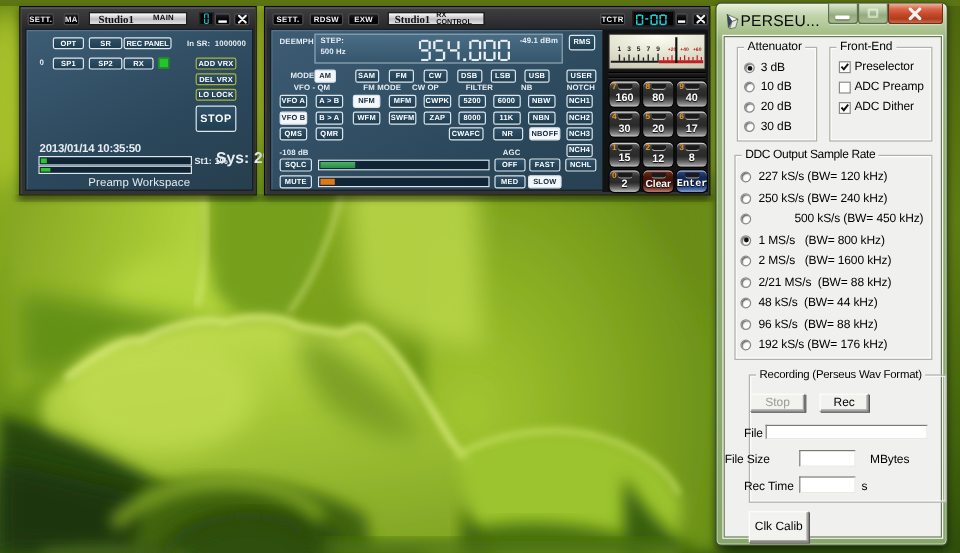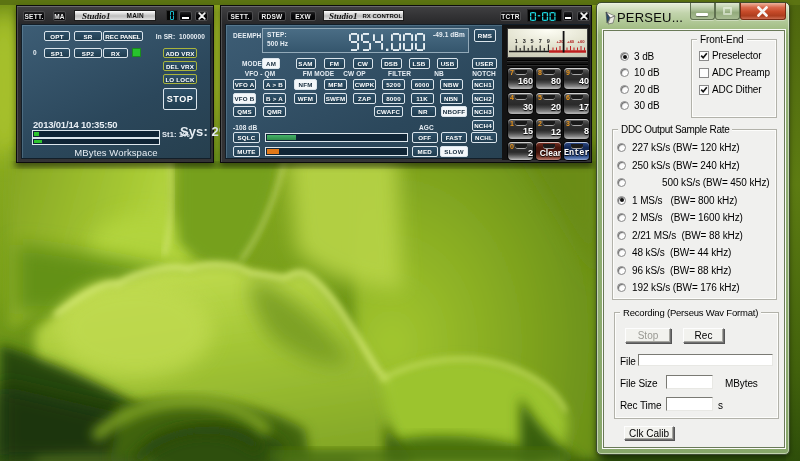--- a/index.html
+++ b/index.html
@@ -3,30 +3,30 @@
 <style>
 html,body{margin:0;padding:0;width:800px;height:461px;overflow:hidden;background:#6f9418;}
 *{box-sizing:border-box;}
 body{font-family:"Liberation Sans",sans-serif;position:relative;}
 #bg{position:absolute;left:0;top:0;}
 
 .w{position:absolute;background:linear-gradient(180deg,#404042,#28282a 18px,#333335);border:1px solid #0c0c0c;box-shadow:inset 0 1px 0 #6a6a6c,inset 1px 0 0 #4e4e50, 0 3px 6px rgba(0,0,0,.45);}
 .wb{position:absolute;background:linear-gradient(155deg,#3d5d75,#2b475b 60%,#263f4e);border:1px solid #121e28;box-shadow:inset 1px 1px 0 rgba(160,200,220,.25);}
 .tb{position:absolute;background:linear-gradient(180deg,#222224,#070709 45%,#040406);border:1px solid #4c4c4e;border-radius:2px;color:#f0f0f0;font-size:6.5px;font-weight:bold;display:flex;align-items:center;justify-content:center;letter-spacing:.3px;}
 .plate{position:absolute;background:linear-gradient(180deg,#ffffff,#bdbdbd 55%,#e2e2e2);border:1px solid #1c1c1c;display:flex;align-items:center;}
-.plate .st{font-family:"Liberation Serif",serif;font-style:italic;font-weight:bold;font-size:9px;color:#101010;}
+.plate .st{font-family:"Liberation Serif",serif;font-weight:bold;font-size:9px;color:#101010;}
 .plate .pn{font-size:6.5px;font-weight:bold;color:#101010;letter-spacing:.2px;}
 .sb{position:absolute;background:linear-gradient(180deg,#2f5169,#203d50);border:1px solid #dbe5ec;border-radius:2px;color:#fff;font-size:6.2px;font-weight:bold;display:flex;align-items:center;justify-content:center;letter-spacing:.2px;white-space:nowrap;}
 .sb.on{background:#f3f7fa;color:#13293a;}
 .sb.yb{border-color:#aab43c;}
 .lb{position:absolute;color:#e6edf3;font-size:6.5px;font-weight:bold;white-space:nowrap;letter-spacing:.1px;}
 .bar{position:absolute;border:1px solid #dde6ec;background:#102536;}
 .bar i{position:absolute;left:1px;top:1px;bottom:1px;display:block;}
 
-.kb{position:absolute;border-radius:4px;color:#fff;font-size:9px;font-weight:bold;text-align:right;background:linear-gradient(180deg,#c2c2c2 0,#565656 8%,#303030 30%,#2a2a2a 56%,#484848 70%,#8e8e8e 90%,#bdbdbd 97%,#757575 100%);box-shadow:0 0 0 1px #050505,inset 0 1px 0 rgba(255,255,255,.5);}
+.kb{position:absolute;border-radius:4px;color:#fff;font-size:9px;font-weight:bold;text-align:center;background:linear-gradient(180deg,#c2c2c2 0,#565656 8%,#303030 30%,#2a2a2a 56%,#484848 70%,#8e8e8e 90%,#bdbdbd 97%,#757575 100%);box-shadow:0 0 0 1px #050505,inset 0 1px 0 rgba(255,255,255,.5);}
 .kb em{position:absolute;left:2px;top:1px;font-style:normal;color:#e8941c;font-size:7px;font-weight:bold;}
 .kb s{position:absolute;left:50%;top:2px;width:12px;height:5px;margin-left:-6px;text-decoration:none;background:#1a1a1a;border-bottom:1px solid #aaa;border-radius:0 0 3px 3px;}
 .kb b{position:absolute;left:0;right:0;bottom:2.5px;text-shadow:0 1px 1px #000;}
 .kb.red{background:linear-gradient(180deg,#c8a49c 0,#6e2a1e 8%,#48160d 30%,#42130b 56%,#5a2318 70%,#955244 90%,#b87f72 97%,#7a4036 100%);}
 .kb.blu{background:linear-gradient(180deg,#9cb0d4 0,#28437e 8%,#142a58 30%,#122550 56%,#1f3c74 70%,#5272ae 90%,#8ba3cc 97%,#475f94 100%);}
 
 #dlg{position:absolute;left:596px;top:2px;width:194px;height:453px;border-radius:5px;background:linear-gradient(180deg,#e9efdc 0,#c2d4ac 10px,#a6c089 24px,#93b176 32px,#88a76b 100%);border:1px solid #3c4a30;box-shadow:inset 0 0 0 1px rgba(240,248,230,.55),0 2px 5px rgba(0,0,0,.4);}
 #dlgc{position:absolute;left:6px;top:27px;width:182px;height:418px;background:#f0f0ee;border:1px solid #6a7a58;box-shadow:0 0 0 1px #fbfbf7;}
 .cap{position:absolute;top:0px;height:17px;border:1px solid #5f7050;border-top:none;border-radius:0 0 3px 3px;box-shadow:0 1px 0 rgba(255,255,255,.35);display:flex;align-items:center;justify-content:center;}
 .cap.mm{background:linear-gradient(180deg,#dfe8d2 0,#b0c49c 40%,#93ab7c 60%,#a8bc92 100%);}
@@ -162,21 +162,21 @@
     <div class="sb" style="left:141px;top:63px;width:34px;height:22px;font-size:9px;letter-spacing:.5px;">STOP</div>
     <div class="lb" style="left:11px;top:93.5px;font-size:9.5px;letter-spacing:-.2px;">2013/01/14 10:35:50</div>
     <div class="bar" style="left:10px;top:104.5px;width:128px;height:8px;">
         <i style="width:5px;background:#2ec42e;"></i>
       </div>
     <div class="bar" style="left:10px;top:113px;width:128px;height:7px;">
         <i style="width:8px;background:#2ec42e;"></i>
       </div>
     <div class="lb" style="left:140px;top:105px;font-size:7.5px;">St1: 1%</div>
     <div class="lb" style="left:140px;top:99px;font-size:13px;margin-left:18px;">Sys: 2%</div>
-    <div class="lb" style="left:0;top:121.5px;width:100%;text-align:center;font-weight:normal;font-size:9.5px;">MBytes Workspace</div>
+    <div class="lb" style="left:0;top:121.5px;width:100%;text-align:center;font-weight:normal;font-size:9.5px;">Preamp Workspace</div>
   </div>
 </div>
 
 <div class="w" id="w2" style="left:220px;top:5px;width:372px;height:158px;">
   <div class="tb" style="left:6px;top:5px;width:26px;height:10px;">SETT.</div>
   <div class="tb" style="left:37px;top:5px;width:28px;height:10px;">RDSW</div>
   <div class="tb" style="left:69px;top:5px;width:26px;height:10px;">EXW</div>
   <div class="plate" style="left:102px;top:4px;width:81px;height:11px;">
       <span class="st" style="margin-left:5px;">Studio1</span>
       <span class="pn" style="margin-left:5px;font-size:6px;letter-spacing:0;">RX CONTROL</span>
@@ -469,20 +469,23 @@
         <path d="M2.5,1.5 L10.5,9.5 M10.5,1.5 L2.5,9.5" stroke="#f4f4f4" stroke-width="1.6" stroke-linecap="round"></path>
       </svg>
     </div>
   <svg width="13" height="14" viewBox="0 0 13 14" style="position:absolute;left:7px;top:8px;">
     <polygon points="2,1 11,5 6,7" fill="#f8f8f4" stroke="#555" stroke-width="0.6"></polygon>
     <polygon points="2,1 6,7 3,12" fill="#2a4a6a" stroke="#444" stroke-width="0.6"></polygon>
     <polygon points="6,7 11,5 9,12 4,13" fill="#e8e8e0" stroke="#555" stroke-width="0.6"></polygon>
   </svg>
   <div style="position:absolute;left:20px;top:7px;font-size:13px;color:#0a0a0a;letter-spacing:.2px;">PERSEU...</div>
   <div id="dlgc">
+    <div class="gb" style="left:10px;top:8px;width:67px;height:79px;">
+        <u>Attenuator</u>
+      </div>
     <div class="rad c" style="left:16px;top:21px;"></div>
       <div class="dt" style="left:30px;top:20px;">3 dB</div>
     <div class="rad" style="left:16px;top:37px;"></div>
       <div class="dt" style="left:30px;top:36px;">10 dB</div>
     <div class="rad" style="left:16px;top:53.5px;"></div>
       <div class="dt" style="left:30px;top:52.5px;">20 dB</div>
     <div class="rad" style="left:16px;top:69.5px;"></div>
       <div class="dt" style="left:30px;top:68.5px;">30 dB</div>
     <div class="gb" style="left:87px;top:8px;width:86px;height:79px;">
         <u>Front-End</u>
@@ -515,28 +518,28 @@
     <div class="rad" style="left:13px;top:182px;"></div>
       <div class="dt" style="left:28px;top:181px;">2 MS/s&nbsp;&nbsp; (BW= 1600 kHz)</div>
     <div class="rad" style="left:13px;top:199.5px;"></div>
       <div class="dt" style="left:28px;top:198.5px;">2/21 MS/s&nbsp;&nbsp;(BW= 88 kHz)</div>
     <div class="rad" style="left:13px;top:217px;"></div>
       <div class="dt" style="left:28px;top:216px;">48 kS/s&nbsp; (BW= 44 kHz)</div>
     <div class="rad" style="left:13px;top:234.5px;"></div>
       <div class="dt" style="left:28px;top:233.5px;">96 kS/s&nbsp; (BW= 88 kHz)</div>
     <div class="rad" style="left:13px;top:252px;"></div>
       <div class="dt" style="left:28px;top:251px;">192 kS/s (BW= 176 kHz)</div>
-    <div class="gb" style="left:10px;top:280.5px;width:165px;height:107.5px;">
+    <div class="gb" style="left:20px;top:280.5px;width:165px;height:107.5px;">
         <u style="font-size:9.5px;letter-spacing:-.2px;">Recording (Perseus Wav Format)</u>
       </div>
     <div class="btn dis" style="left:21px;top:297px;width:46px;height:15px;">Stop</div>
     <div class="btn" style="left:79px;top:297px;width:41px;height:15px;">Rec</div>
     <div class="dt" style="left:16px;top:325px;">File</div>
     <div class="txt" style="left:34px;top:322.5px;width:135px;height:12px;"></div>
-    <div class="dt" style="left:16px;top:347px;">File Size</div>
+    <div class="dt" style="left:0;top:347px;">File Size</div>
     <div class="txt" style="left:62px;top:344px;width:47px;height:14px;"></div>
     <div class="dt" style="left:121px;top:347px;">MBytes</div>
     <div class="dt" style="left:16px;top:369px;">Rec Time</div>
     <div class="txt" style="left:62px;top:366px;width:47px;height:14px;"></div>
     <div class="dt" style="left:114px;top:369px;">s</div>
-    <div class="btn" style="left:20px;top:395px;width:50px;height:14px;">Clk Calib</div>
+    <div class="btn" style="left:20px;top:395px;width:50px;height:26px;">Clk Calib</div>
   </div>
 </div>
 
 </body></html>

